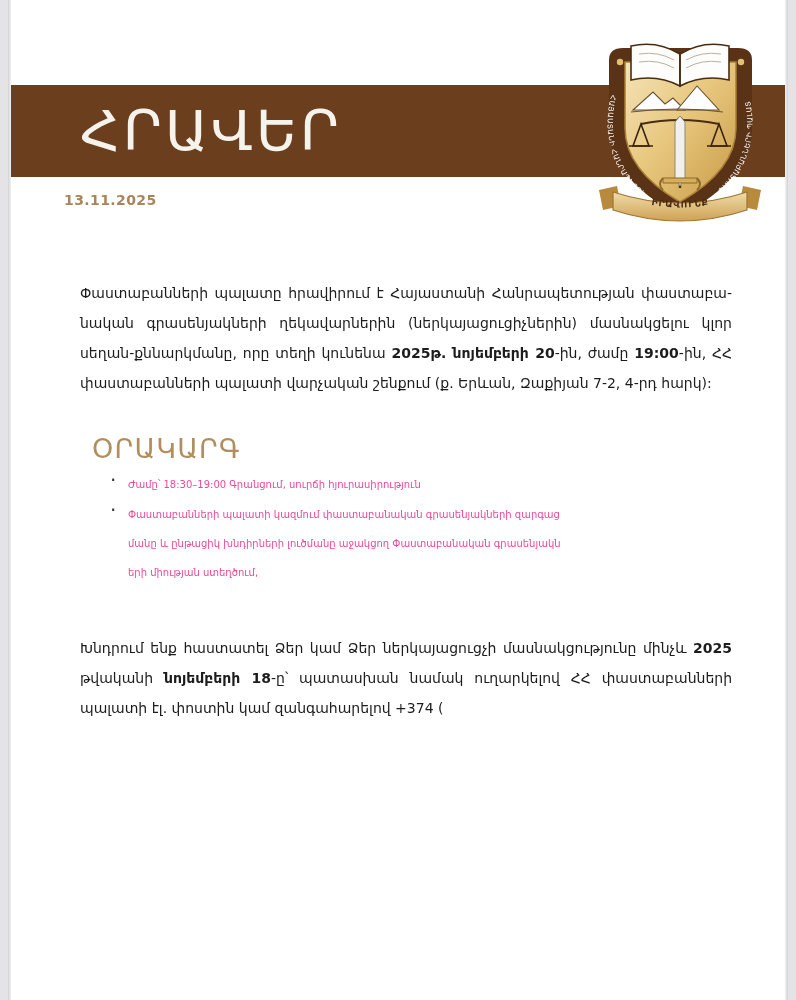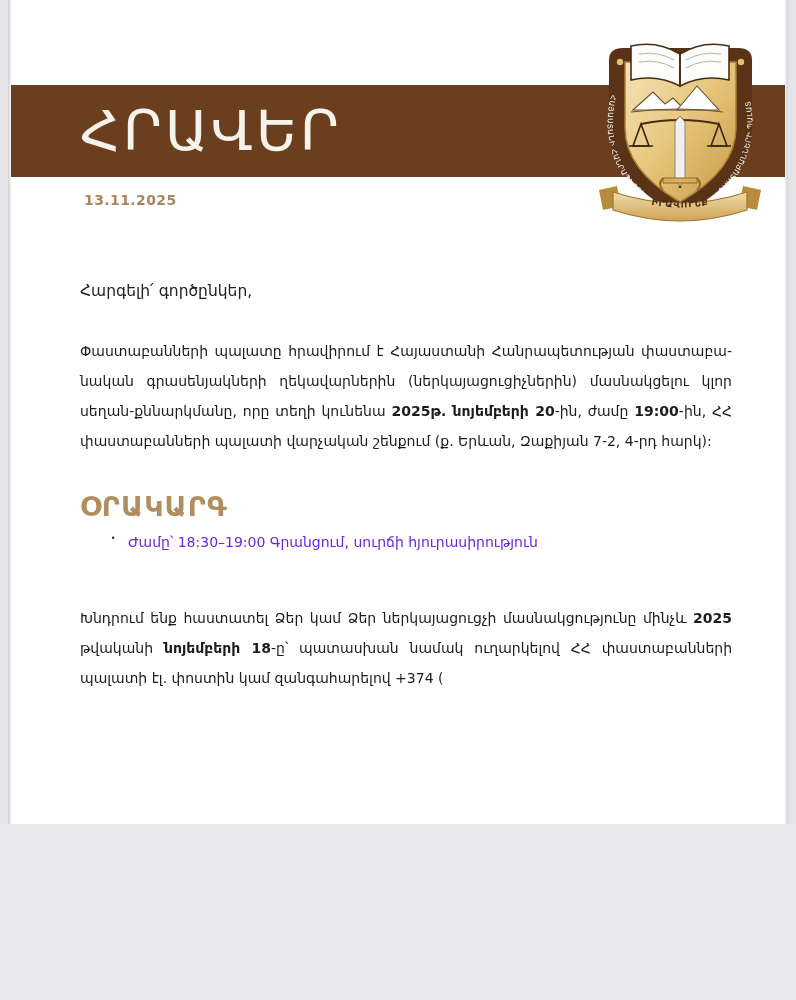--- a/index.html
+++ b/index.html
@@ -7,21 +7,21 @@
     margin: 0;
     padding: 0;
     background: #e9e9eb;
   }
   body {
     font-family: "DejaVu Sans", "Liberation Sans", sans-serif;
   }
   #page {
     position: relative;
     width: 796px;
-    height: 824px;
+    height: 1000px;
     background: #ffffff;
     overflow: hidden;
     border-left: 8px solid #e4e4e6;
     border-right: 8px solid #e4e4e6;
   }
   #page::before {
     content: "";
     position: absolute;
     left: 0; top: 0; bottom: 0;
     width: 3px;
@@ -66,21 +66,21 @@
     top: 20px;
     width: 215px;
     height: 208px;
     z-index: 20;
   }
   .emblem svg { display: block; width: 100%; height: 100%; }
 
   
   .doc-date {
     position: absolute;
-    left: 76px;
+    left: 56px;
     top: 192px;
     font-size: 14px;
     font-weight: bold;
     color: #a8855a;
     letter-spacing: 0.4px;
     text-align: center;
   }
 
   
   .body-wrap {
@@ -98,37 +98,37 @@
   .para {
     font-size: 14px;
     color: #1c1c1c;
     line-height: 30px;
     margin: 0;
     text-align: justify;
   }
   .para b { font-weight: bold; }
 
   .section-heading {
-    margin: 34px 0 4px 0;
+    margin: 34px 0 4px 12px;
     font-size: 27px;
     letter-spacing: 1.2px;
     color: #b08e5f;
-    font-weight: 700;
+    font-weight: 400;
     line-height: 34px;
   }
 
   ul.agenda {
     list-style: none;
     margin: 4px 0 0 0;
     padding: 0 0 0 30px;
   }
   ul.agenda li {
     position: relative;
-    font-size: 14px;
-    color: #6d28d9;
+    font-size: 10px;
+    color: #ec4899;
     line-height: 29px;
     margin: 0 0 1px 0;
     padding-left: 18px;
   }
   ul.agenda li::before {
     content: "\00B7";
     position: absolute;
     left: 0;
     top: -4px;
     font-size: 20px;
@@ -207,26 +207,28 @@
       <text font-size="9" font-weight="bold" font-family="DejaVu Sans, sans-serif" fill="#4a2c13" letter-spacing="1">
         <textPath href="#ribpath" startOffset="26%">ԻՐԱՎՈՒՆՔ</textPath>
       </text>
     </svg>
   </div>
 
   <div class="doc-date">13.11.2025</div>
 
   <div class="body-wrap">
 
-    <p class="salutation">Հարգելի՛ գործընկեր,</p>
 
     <p class="para"><span>Փաստաբանների պալատը հրավիրում է Հայաստանի Հանրապետության փաստաբա­նական գրասենյակների ղեկավարներին (ներկայացուցիչներին) մասնակցելու կլոր սեղան-քննարկմանը, որը տեղի կունենա </span><b>2025թ. նոյեմբերի 20</b><span>-ին, ժամը </span><b>19:00</b><span>-ին, ՀՀ փաստաբանների պալատի վարչական շենքում (ք. Երևան, Զաքիյան 7-2, 4-րդ հարկ):</span></p>
 
     <h2 class="section-heading">ՕՐԱԿԱՐԳ</h2>
 
     <ul class="agenda">
       <li class="nowrapish">Ժամը՝ 18:30–19:00 Գրանցում, սուրճի հյուրասիրություն</li>
+      <li class="nowrapish">Փաստաբանների պալատի կազմում փաստաբանական գրասենյակների զարգաց
+մանը և ընթացիկ խնդիրների լուծմանը աջակցող Փաստաբանական գրասենյակն
+երի միության ստեղծում,</li>
     </ul>
 
     <p class="para para-request"><span>Խնդրում ենք հաստատել Ձեր կամ Ձեր ներկայացուցչի մասնակցությունը մինչև </span><b>2025</b><span> թվականի </span><b>նոյեմբերի 18</b><span>-ը՝ պատասխան նամակ ուղարկելով ՀՀ փաստաբանների պալատի էլ. փոստին կամ զանգահարելով +374 (</span></p>
 
   </div>
 </div>
 
 </body></html>

